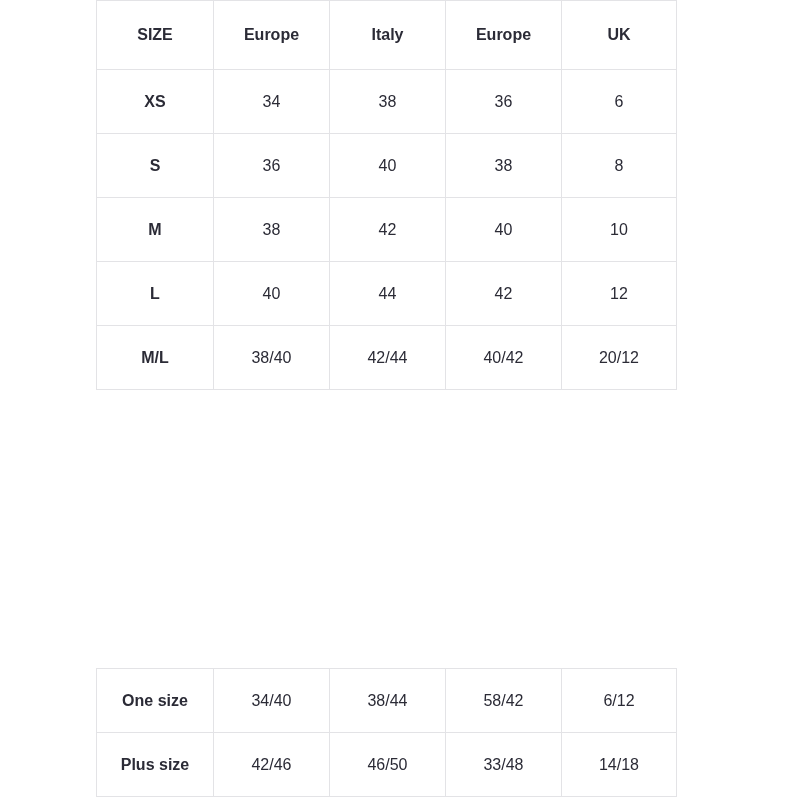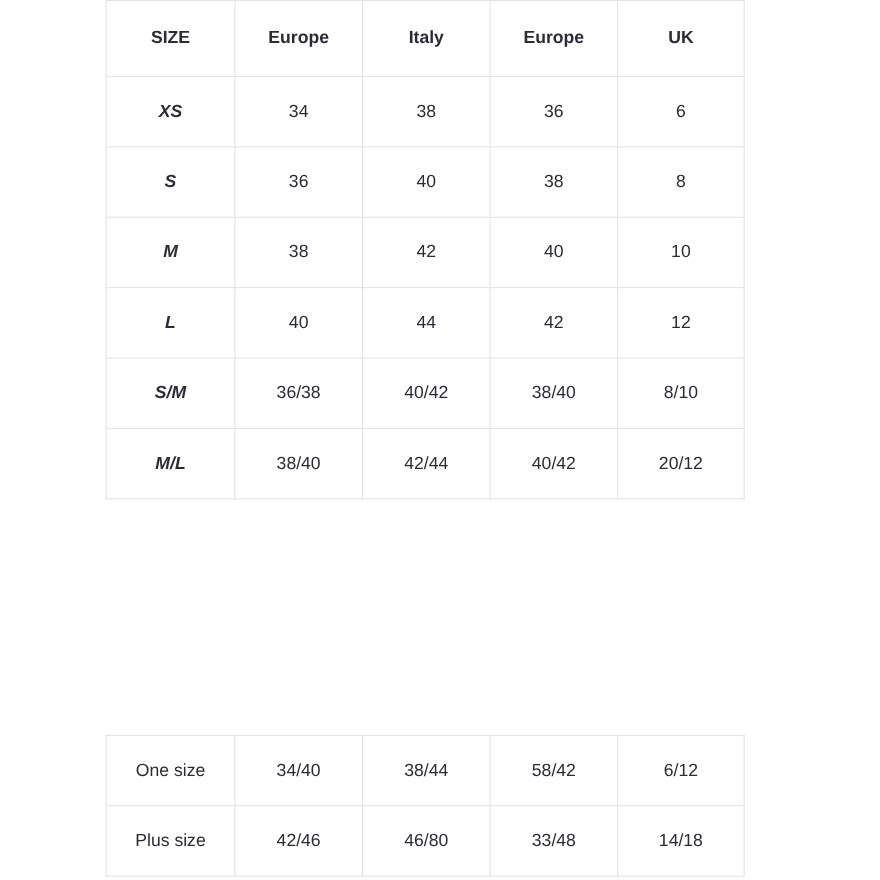--- a/index.html
+++ b/index.html
@@ -52,27 +52,26 @@
     height: 68px;
     font-weight: bold;
     font-size: 16px;
   }
   .size-table tbody td {
     height: 63px;
     font-weight: normal;
   }
   .size-table tbody td.rowhead {
     font-weight: bold;
-    font-style: italic;
   }
   .extra-table td {
     height: 63px;
   }
   .extra-table td.rowhead {
-    font-weight: normal;
+    font-weight: bold;
   }
 </style>
 </head>
 <body>
 
 <div class="page">
 
   <table class="size-table">
     <colgroup>
       <col class="c0">
@@ -113,27 +112,20 @@
         <td>10</td>
       </tr>
       <tr>
         <td class="rowhead">L</td>
         <td>40</td>
         <td>44</td>
         <td>42</td>
         <td>12</td>
       </tr>
       <tr>
-        <td class="rowhead">S/M</td>
-        <td>36/38</td>
-        <td>40/42</td>
-        <td>38/40</td>
-        <td>8/10</td>
-      </tr>
-      <tr>
         <td class="rowhead">M/L</td>
         <td>38/40</td>
         <td>42/44</td>
         <td>40/42</td>
         <td>20/12</td>
       </tr>
     </tbody>
   </table>
 
   <table class="extra-table">
@@ -148,20 +140,20 @@
       <tr>
         <td class="rowhead">One size</td>
         <td>34/40</td>
         <td>38/44</td>
         <td>58/42</td>
         <td>6/12</td>
       </tr>
       <tr>
         <td class="rowhead">Plus size</td>
         <td>42/46</td>
-        <td>46/80</td>
+        <td>46/50</td>
         <td>33/48</td>
         <td>14/18</td>
       </tr>
     </tbody>
   </table>
 
 </div>
 
 </body></html>

